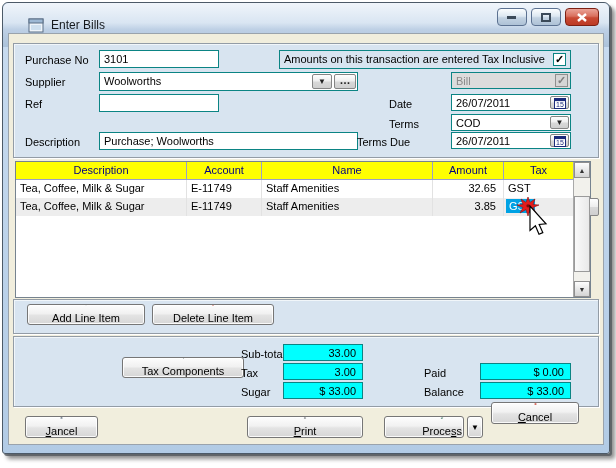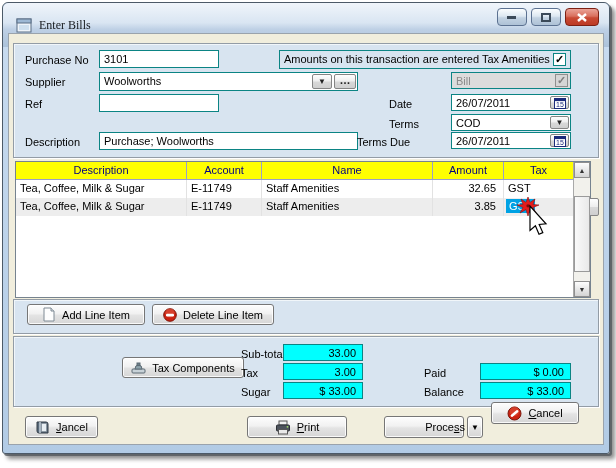--- a/index.html
+++ b/index.html
@@ -3,21 +3,21 @@
 <meta charset="utf-8">
 <style>
   html,body{margin:0;padding:0;background:#fff;font-family:"Liberation Sans",sans-serif;}
   .stage{position:relative;width:616px;height:468px;background:#fff;overflow:hidden;}
   .win{position:absolute;left:2px;top:2px;width:606px;height:450px;
        border:1px solid #4c5a68;border-radius:6px 6px 3px 3px;
        background:linear-gradient(#c9dcf0,#b2cbe5);
        box-shadow:2px 2px 0 rgba(85,90,95,.8),5px 5px 4px rgba(0,0,0,.45);}
   .titlebar{position:absolute;left:0;right:0;top:0;height:44px;border-radius:6px 6px 0 0;
        background:linear-gradient(#f0f5fb,#d9e5f2 45%,#bed0e5 60%,#abc2da);
-       display:flex;align-items:center;padding:0 13px;box-sizing:border-box;font-family:Liberation Serif, serif;}
+       display:flex;align-items:center;padding:0 25px;box-sizing:border-box;}
   .title{font-size:12px;color:#15191d;margin-left:7px;}
   .tbtns{position:absolute;right:10px;top:5px;display:flex;gap:4px;}
   .tbtn{width:30px;height:18px;border:1px solid #5b7191;border-radius:4px;
        background:linear-gradient(#fbfdfe,#dde8f2 45%,#c2d2e2 55%,#aec2d6);
        display:flex;align-items:center;justify-content:center;color:#2e3b48;
        font-size:10px;font-weight:bold;box-sizing:border-box;}
   .tbtn.close{width:34px;border:1px solid #7c2013;color:#fff;
        background:linear-gradient(#eaa397,#d9705e 45%,#c94a34 55%,#bc3a24);}
   .client{position:absolute;left:5px;right:5px;top:30px;bottom:8px;background:#f1eedd;
        border:1px solid #9aa3ac;box-sizing:border-box;}
@@ -46,21 +46,21 @@
   .scroll{position:absolute;right:0;top:0;bottom:0;width:17px;background:#f2f1ec;
       border-left:1px solid #a9a9a9;box-sizing:border-box;}
   .sbtn{position:absolute;left:0;width:16px;height:16px;background:linear-gradient(#fdfdfd,#e8e8e8 50%,#d4d4d4);
       border:1px solid #8f8f8f;box-sizing:border-box;display:flex;align-items:center;justify-content:center;
       font-size:7px;color:#333;}
   .sthumb{position:absolute;left:0;top:34px;width:16px;height:76px;background:linear-gradient(90deg,#fafafa,#e9e9e9);
       border:1px solid #9a9a9a;box-sizing:border-box;}
   .btn{position:absolute;display:flex;align-items:center;justify-content:center;gap:6px;
       font-size:11px;color:#000;background:linear-gradient(#fdfdfd,#f1f1f1 45%,#e3e3e3 55%,#d6d6d6);
       border:1px solid #767676;border-radius:3px;box-shadow:inset 0 0 0 1px rgba(255,255,255,.85);
-      box-sizing:border-box;white-space:nowrap;}
+      box-sizing:border-box;white-space:nowrap;flex-direction:column;}
   .money{position:absolute;background:#00ffff;border:1px solid #0b8484;box-sizing:border-box;
       font-size:11px;color:#000;text-align:right;padding:2px 6px 0 0;}
   .mn{text-decoration:underline;}
   .gst-chip{display:inline-block;background:#00a2e4;color:#fff;font-size:11px;
       padding:1px 3px 1px 3px;margin:1px 0 0 2px;}
   svg{display:block;}
 </style>
 </head>
 <body>
 
@@ -96,21 +96,21 @@
   </div>
 
   <div class="client"></div>
 
   <div class="gbox" style="left:10px;top:40px;width:586px;height:115px;"></div>
 
   <div class="lbl" style="left:22px;top:51px;">Purchase No</div>
   <div class="tf" style="left:96px;top:47px;width:120px;height:18px;">3101</div>
 
   <div class="tf" style="left:276px;top:47px;width:292px;height:19px;background:#d8e4f0;padding-top:2px;">
-    <span>Amounts on this transaction are entered Tax Amenities</span>
+    <span>Amounts on this transaction are entered Tax Inclusive</span>
   </div>
   <div class="chk" style="left:550px;top:50px;">
         <span>✓</span>
       </div>
 
   <div class="lbl" style="left:22px;top:73px;">Supplier</div>
   <div class="tf" style="left:96px;top:69px;width:259px;height:19px;">
     <span>Woolworths</span>
     <div class="mini" style="right:25px;width:20px;">
           <span>▼</span>
@@ -252,21 +252,21 @@
   <div class="money" style="left:477px;top:379px;width:91px;height:17px;">$ 33.00</div>
 
   <div class="btn" style="left:22px;top:413px;width:73px;height:22px;">
     <svg width="15" height="15" viewBox="0 0 15 15">
           <path d="M2 2 H11 Q13 2 13 4 V13 H4 Q2 13 2 11 Z" fill="#5a6b7c" stroke="#323c46"></path>
           <path d="M5 2 V13" stroke="#c9d4de" stroke-width="1.4"></path>
           <rect x="6.5" y="3.5" width="5" height="8" fill="#e8eef3" stroke="#7f8a94" stroke-width="0.6"></rect>
         </svg>
     <span><span class="mn">J</span><span>ancel</span></span>
   </div>
-  <div class="btn" style="left:244px;top:413px;width:100px;height:22px;text-align:center;">
+  <div class="btn" style="left:244px;top:413px;width:116px;height:22px;text-align:center;">
     <svg width="16" height="15" viewBox="0 0 16 15">
           <rect x="4" y="1" width="8" height="4" fill="#f2f2f2" stroke="#555"></rect>
           <rect x="1.5" y="5" width="13" height="6" rx="1" fill="#4d535c" stroke="#2b2f35"></rect>
           <rect x="3.5" y="9.5" width="9" height="4.5" fill="#e9e9e9" stroke="#555"></rect>
           <circle cx="12.5" cy="6.8" r="0.9" fill="#9fe06a"></circle>
         </svg>
     <span><span class="mn">P</span><span>rint</span></span>
   </div>
   <div class="btn" style="left:381px;top:413px;width:80px;height:22px;padding-left:36px;">
     <svg width="16" height="14" viewBox="0 0 16 14">

